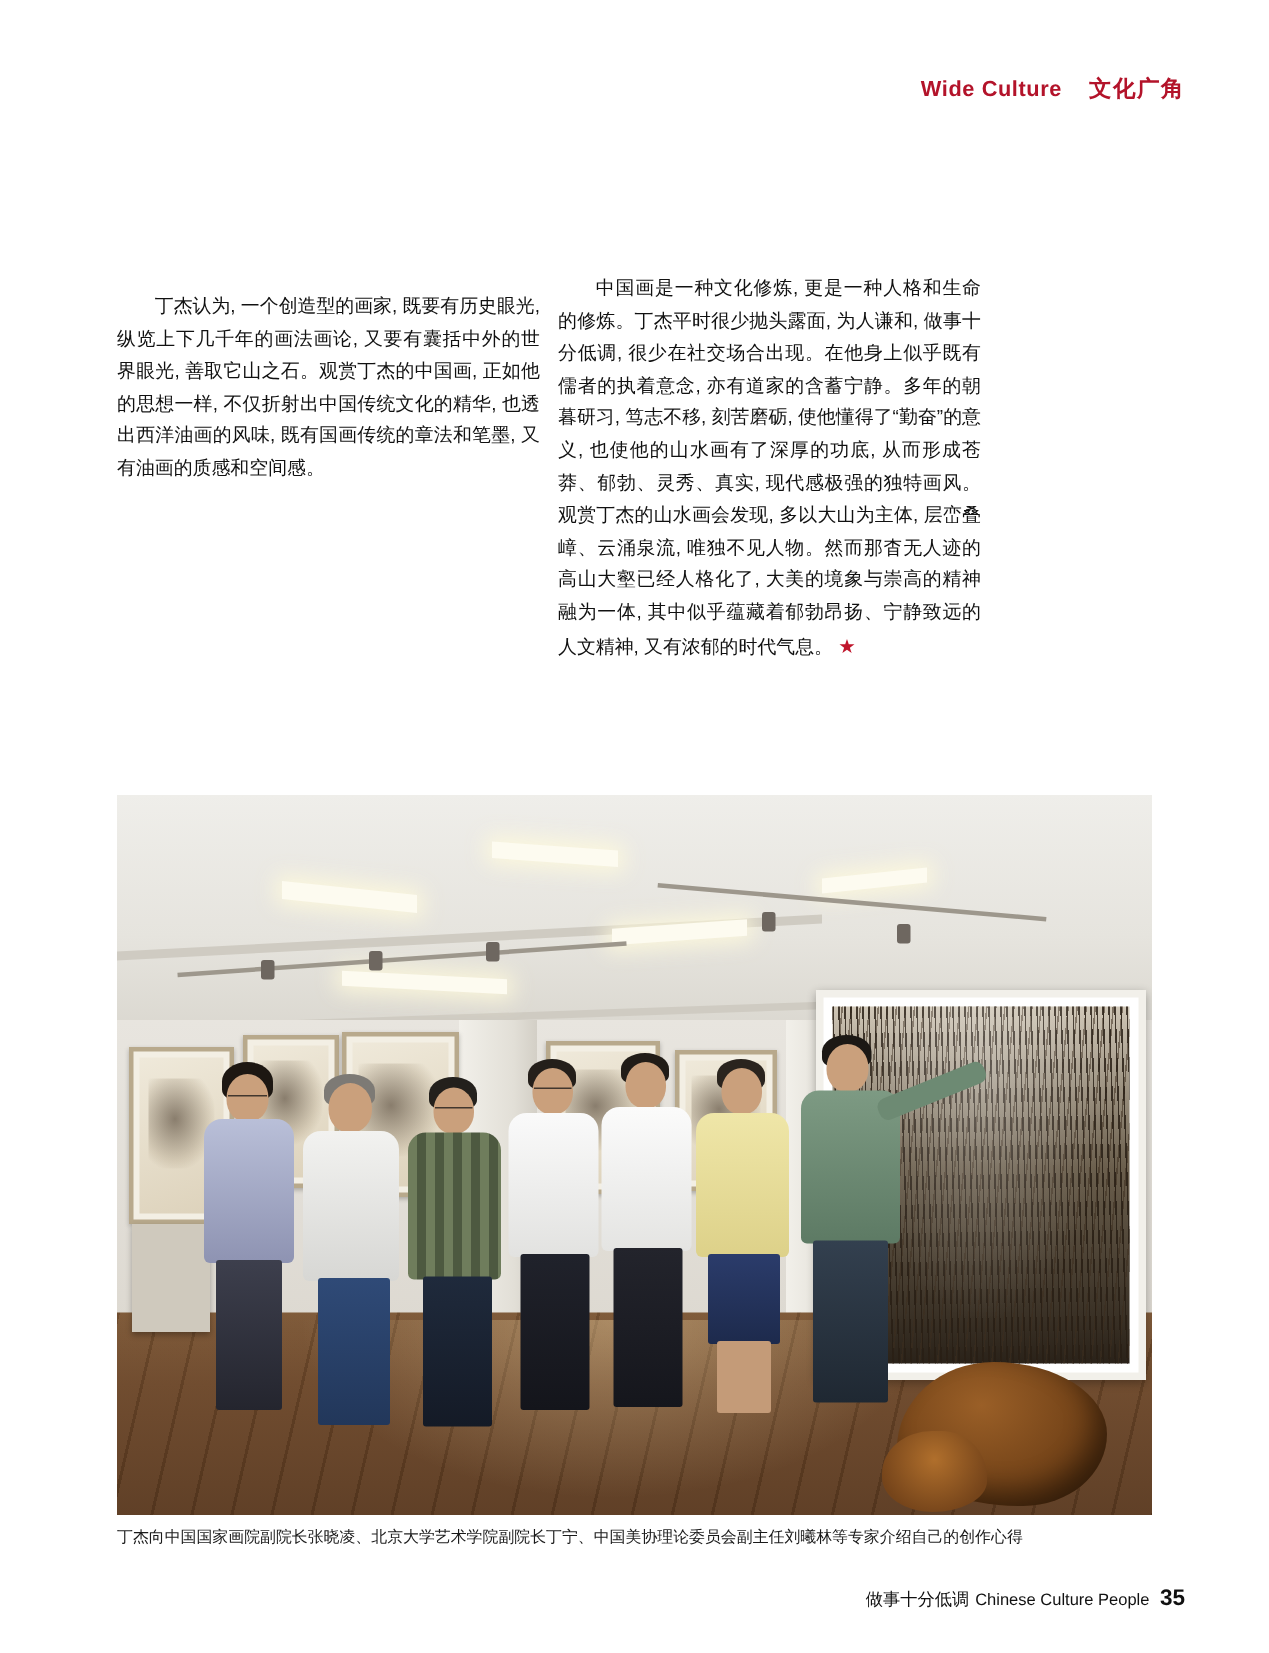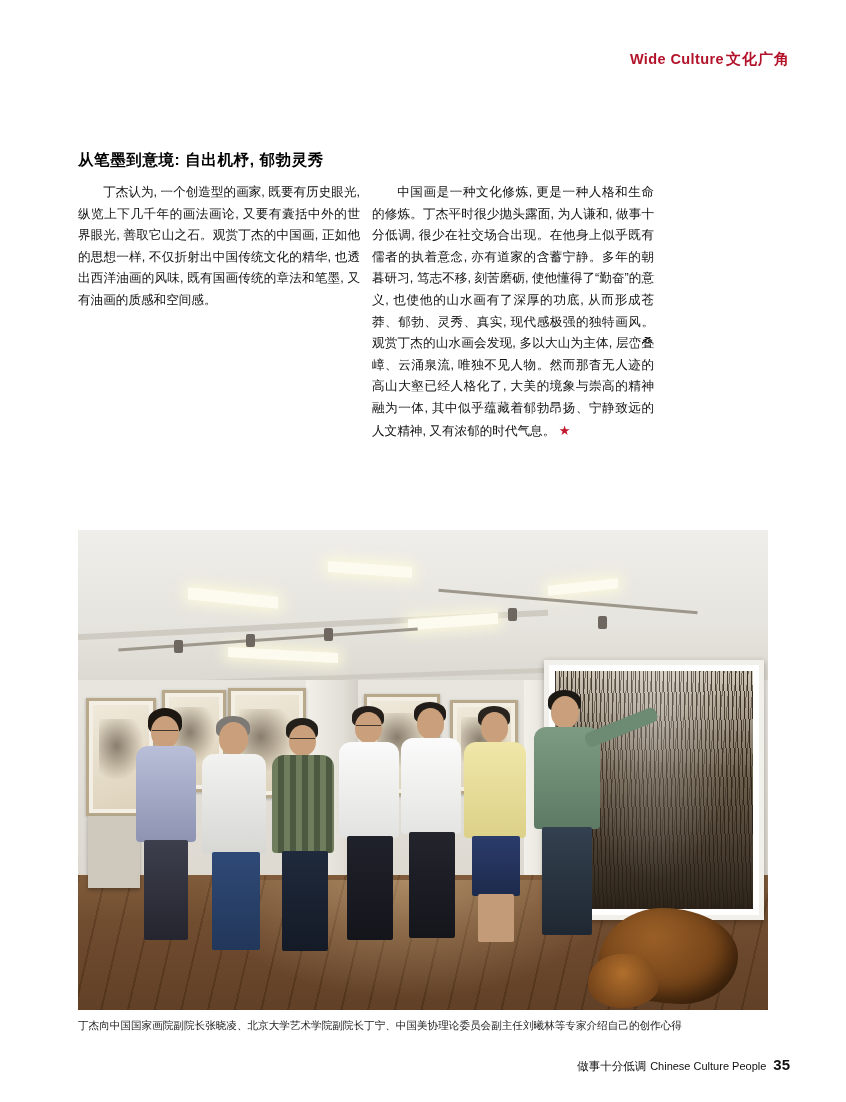--- a/index.html
+++ b/index.html
@@ -35,21 +35,21 @@
     font-size: 14.5px;
     letter-spacing: 0.4px;
     color: #b3132a;
   }
   .running-head .cn {
     font-family: "Liberation Sans", sans-serif;
     font-weight: bold;
     font-size: 15px;
     letter-spacing: 1px;
     color: #b3132a;
-    margin-left: 2px;
+    margin-left: 18px;
   }
 
   
   .headline {
     position: absolute;
     left: 78px;
     top: 150px;
     font-family: "Liberation Sans", sans-serif;
     font-weight: bold;
     font-size: 15.5px;
@@ -68,21 +68,21 @@
     text-align: justify;
     text-justify: inter-ideograph;
     color: #111;
   }
   .col p {
     margin: 0;
   }
   .col p.indent {
     text-indent: 2em;
   }
-  .col-left { left: 78px; }
+  .col-left { left: 78px; margin-top: 12px; }
   .col-right { left: 372px; }
 
   .star {
     color: #c0162c;
     font-size: 13px;
     letter-spacing: 0;
   }
 
   
   .photo-wrap {
@@ -281,21 +281,20 @@
 </style>
 </head>
 <body>
 
 <div class="page">
 
   <div class="running-head">
     <span class="en">Wide Culture</span><span class="cn">文化广角</span>
   </div>
 
-  <div class="headline">从笔墨到意境: 自出机杼, 郁勃灵秀</div>
 
   <div class="col col-left">
     <p class="indent">丁杰认为, 一个创造型的画家, 既要有历史眼光, 纵览上下几千年的画法画论, 又要有囊括中外的世界眼光, 善取它山之石。观赏丁杰的中国画, 正如他的思想一样, 不仅折射出中国传统文化的精华, 也透出西洋油画的风味, 既有国画传统的章法和笔墨, 又有油画的质感和空间感。</p>
   </div>
 
   <div class="col col-right">
     <p class="indent"><span>中国画是一种文化修炼, 更是一种人格和生命的修炼。丁杰平时很少抛头露面, 为人谦和, 做事十分低调, 很少在社交场合出现。在他身上似乎既有儒者的执着意念, 亦有道家的含蓄宁静。多年的朝暮研习, 笃志不移, 刻苦磨砺, 使他懂得了“勤奋”的意义, 也使他的山水画有了深厚的功底, 从而形成苍莽、郁勃、灵秀、真实, 现代感极强的独特画风。观赏丁杰的山水画会发现, 多以大山为主体, 层峦叠嶂、云涌泉流, 唯独不见人物。然而那杳无人迹的高山大壑已经人格化了, 大美的境象与崇高的精神融为一体, 其中似乎蕴藏着郁勃昂扬、宁静致远的人文精神, 又有浓郁的时代气息。</span> <span class="star">★</span></p>
   </div>
 
   <div class="photo-wrap">

